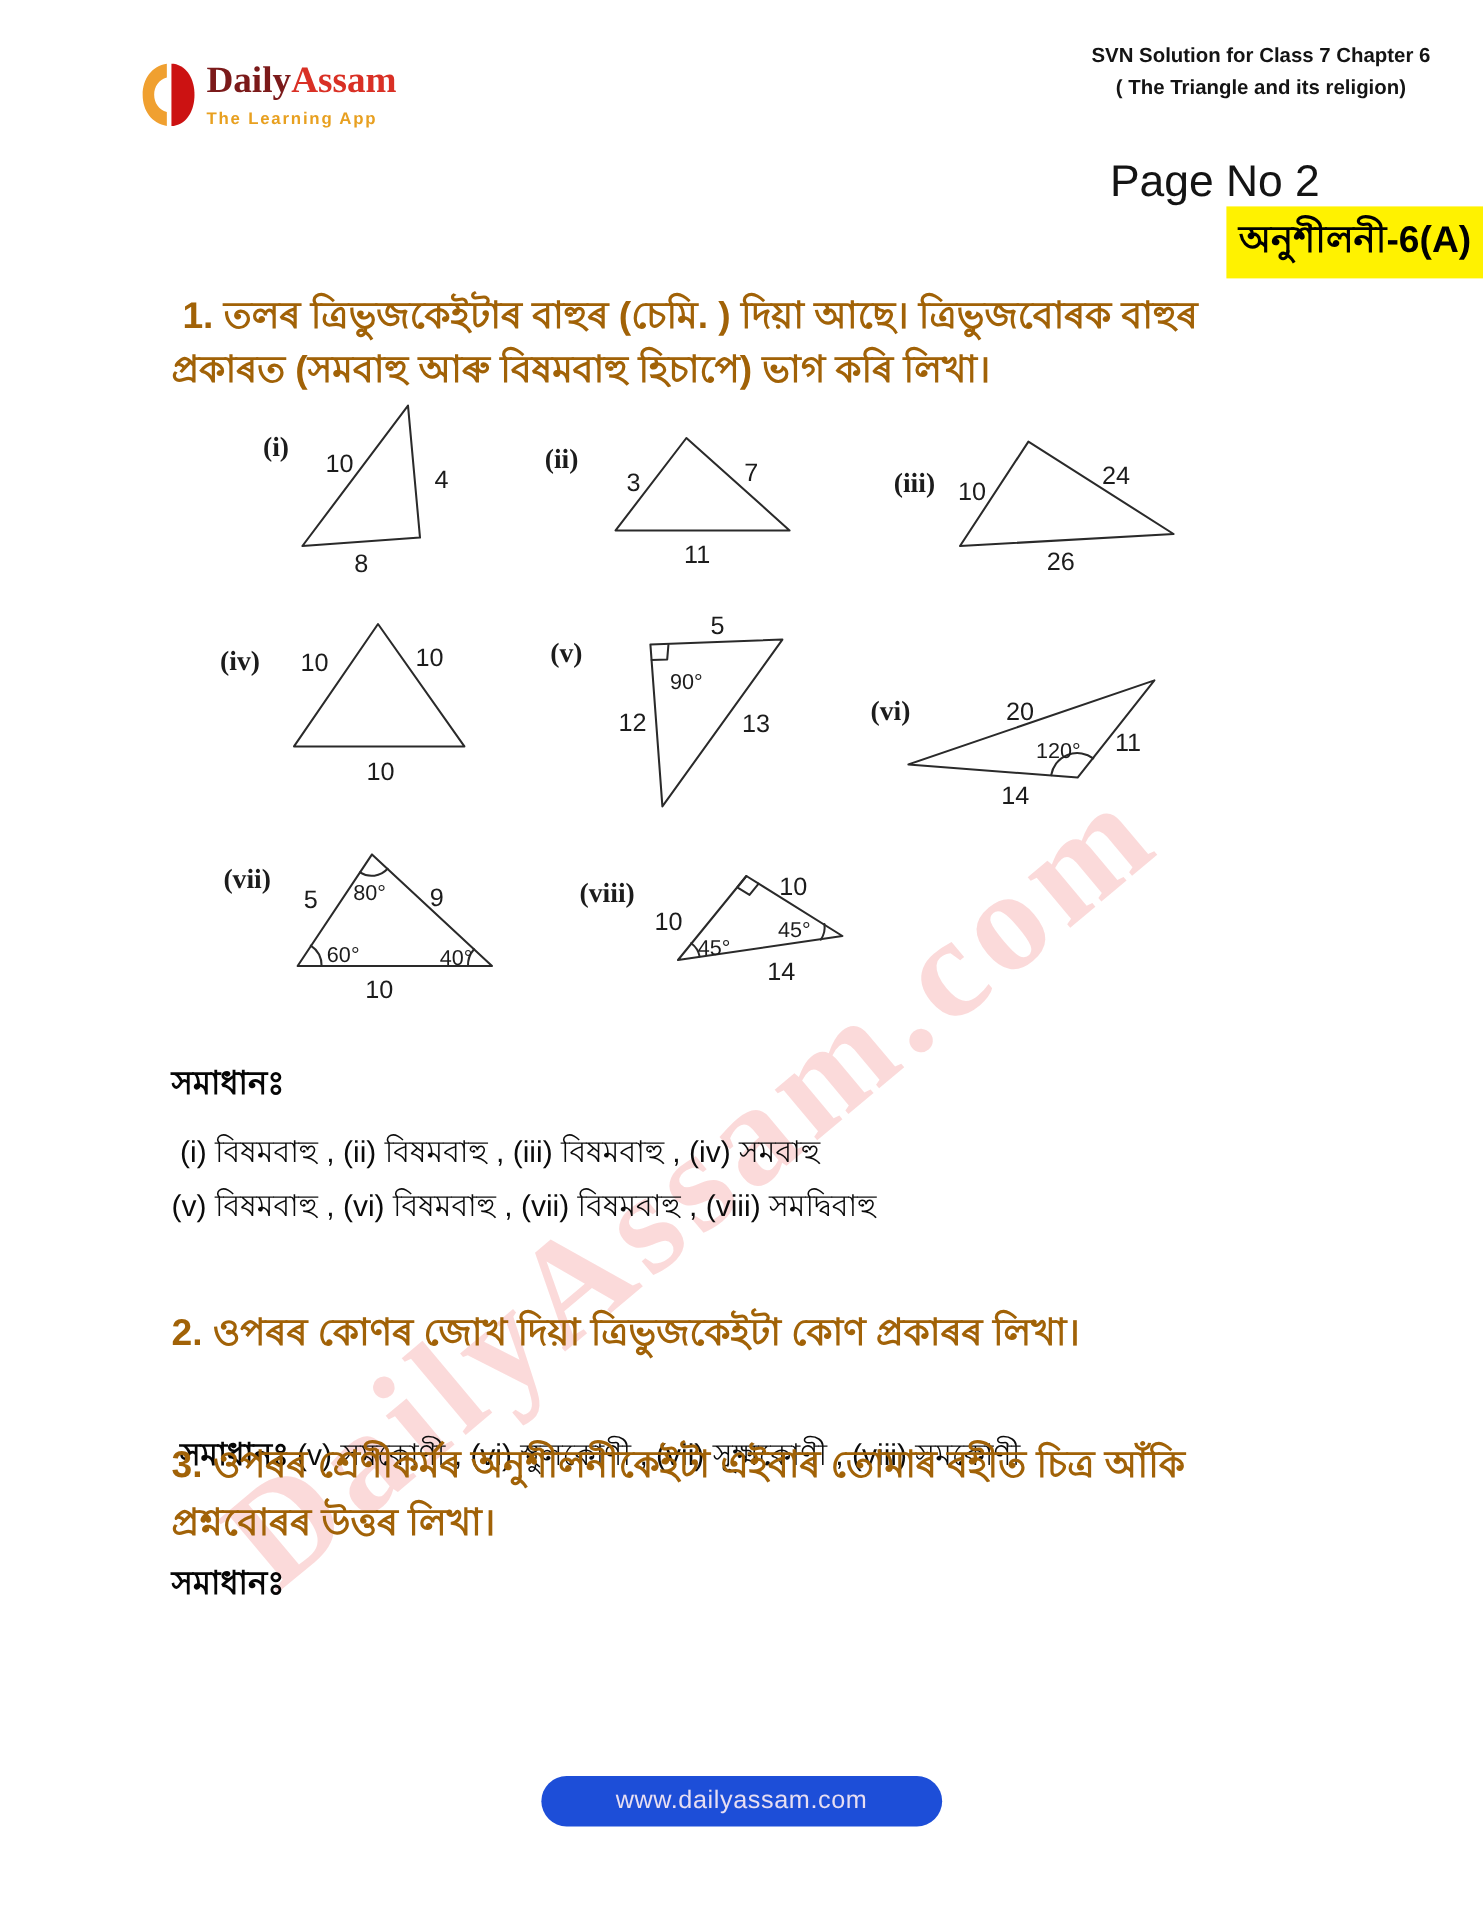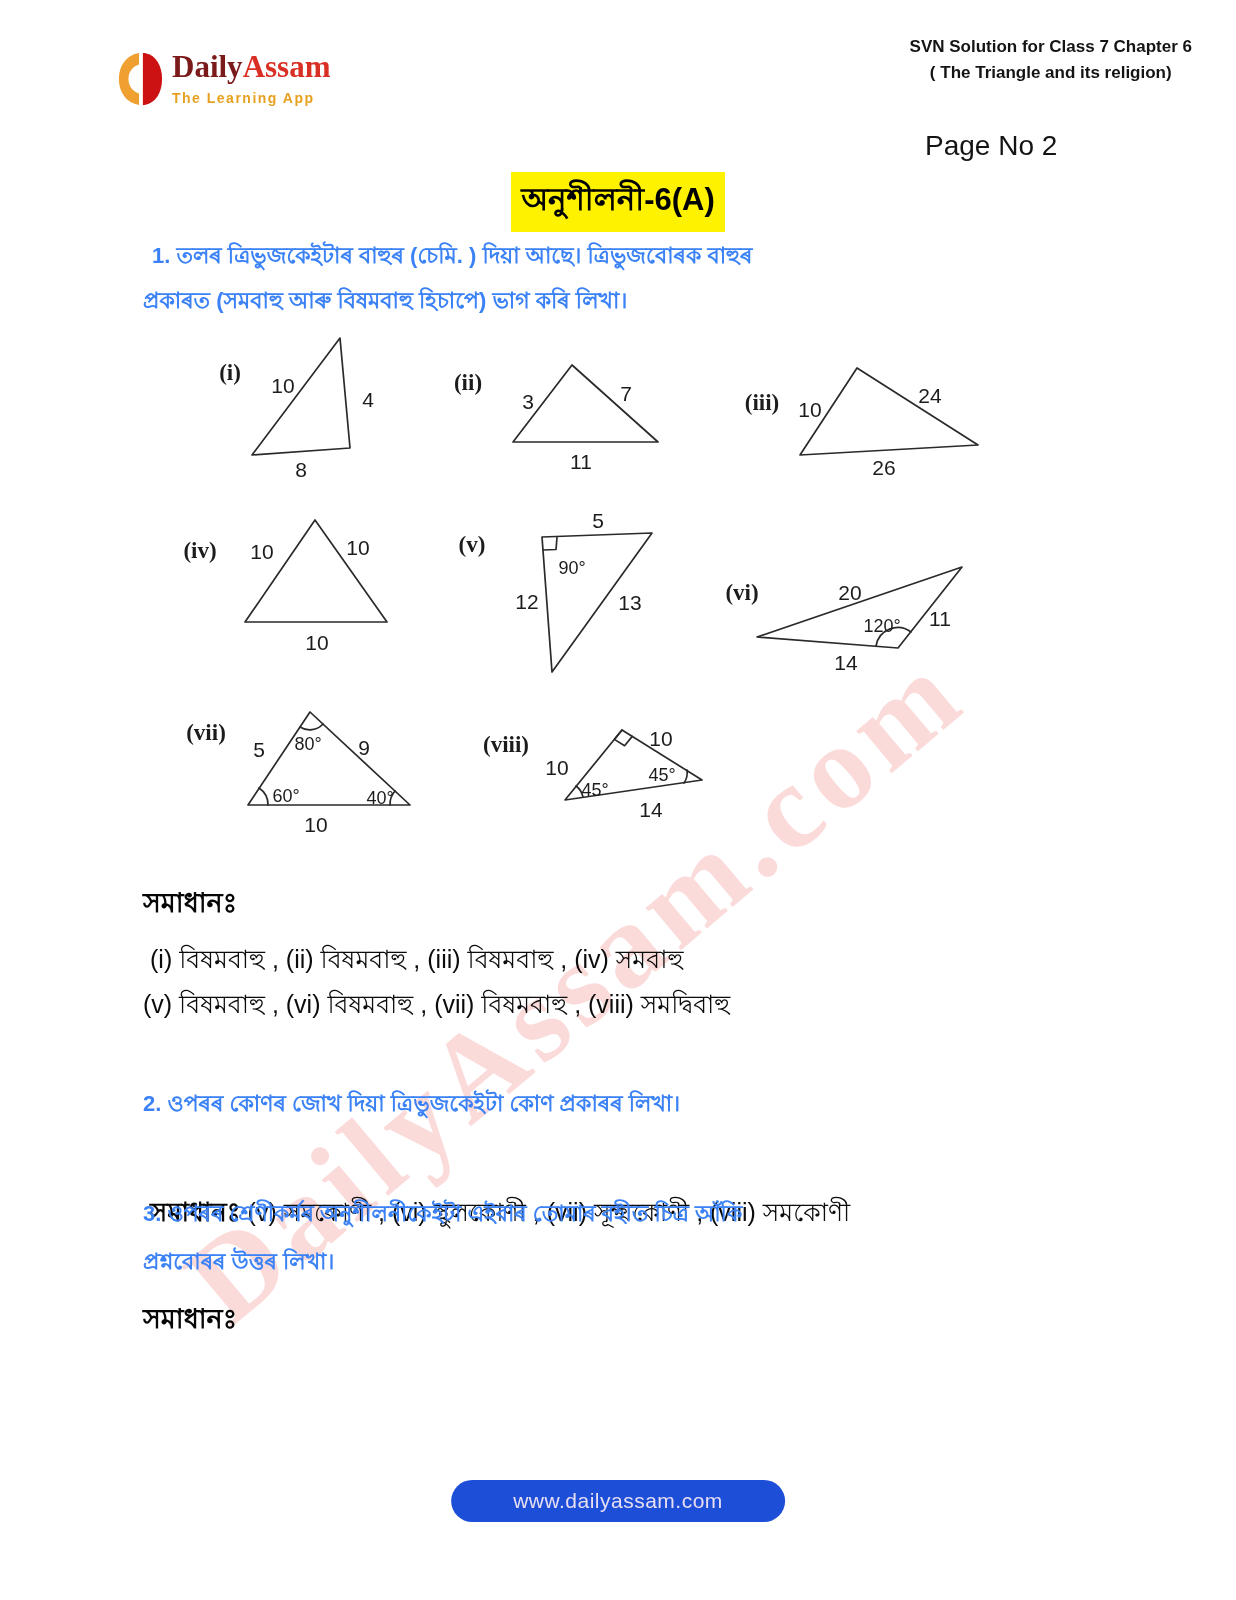--- a/index.html
+++ b/index.html
@@ -14,28 +14,28 @@
   .abs{position:absolute;}
 
   
   .logo-box{left:116px;top:50px;display:flex;align-items:flex-start;gap:8px;}
   .brand-line{font-family:"Liberation Serif","DejaVu Serif",serif;font-size:31px;font-weight:700;line-height:34px;}
   .brand-daily{color:#7b1a1a;}
   .brand-assam{color:#d93025;}
   .tagline{font-size:14px;font-weight:700;color:#e8a020;letter-spacing:1.5px;margin-top:6px;}
 
   .top-right{right:44px;top:34px;text-align:center;font-size:17px;font-weight:600;line-height:26px;color:#141414;}
-  .page-no{left:925px;top:130px;font-size:28px;color:#141414;}
+  .page-no{left:925px;top:130px;font-size:37px;color:#141414;}
 
   
-  .title-row{left:0;top:172px;width:100%;text-align:center;}
+  .title-row{left:0;top:172px;width:100%;text-align:right;}
   .title-hl{display:inline-block;background:#fff200;padding:3px 10px 5px 10px;font-size:31px;font-weight:700;color:#000;}
 
   
-  .q{font-size:22px;font-weight:700;color:#3b82f6;white-space:nowrap;}
+  .q{font-size:31px;font-weight:700;color:#a16207;white-space:nowrap;}
   .sol{font-size:25px;font-weight:500;color:#0b0b0b;white-space:nowrap;}
   .heading{font-size:27px;font-weight:700;color:#060606;}
 
   
   .fig{left:140px;top:325px;}
   .fig path,.fig polygon{fill:none;stroke:#2a2a2a;stroke-width:1.7;stroke-linejoin:round;stroke-linecap:round;}
   .fig text{font-family:"Liberation Sans","DejaVu Sans",sans-serif;fill:#1c1c1c;font-size:21px;}
   .fig .tlabel{font-family:"Liberation Serif","DejaVu Serif",serif;font-size:23px;font-weight:600;}
   .fig .ang{font-size:18px;}
 

